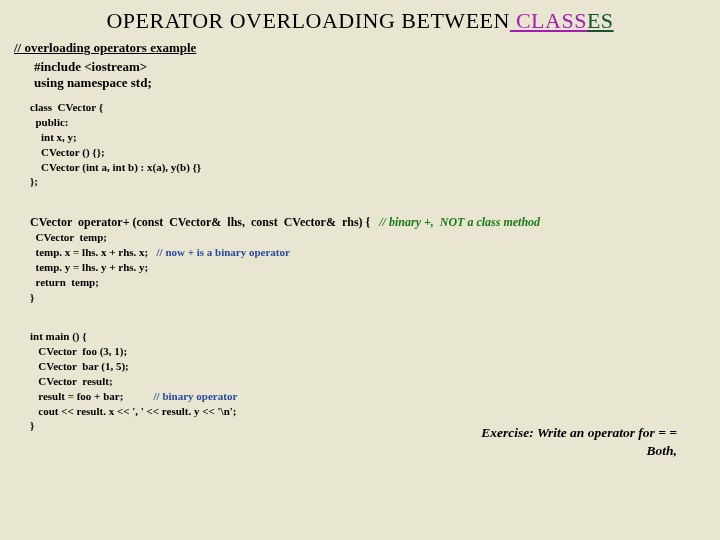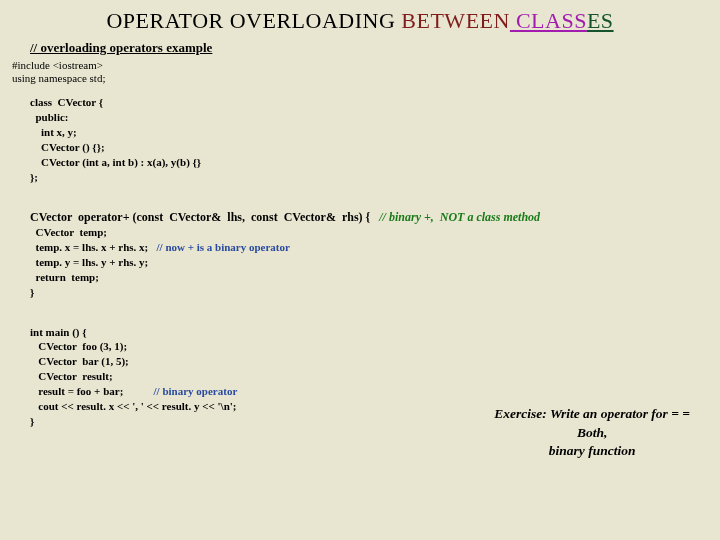--- a/index.html
+++ b/index.html
@@ -13,60 +13,60 @@
     overflow: hidden;
   }
   .title {
     text-align: center;
     font-size: 22px;
     padding-top: 8px;
     padding-bottom: 6px;
     letter-spacing: 0.5px;
   }
   .title .t1 { color: #000; }
-  .title .t2 { color: #7f1d1d; margin-top: 29px; }
+  .title .t2 { color: #000000; margin-top: 29px; }
   .title .t3 { color: #a21caf; text-decoration: underline; }
   .title .t4 { color: #14532d; text-decoration: underline; }
   .subhead {
     font-weight: bold;
     font-size: 13px;
     text-decoration: underline;
-    padding-left: 30px;
+    padding-left: 14px;
     color: #000;
   }
   .small {
-    font-size: 11px;
-    font-weight: normal;
-    padding-left: 12px;
+    font-size: 13px;
+    font-weight: bold;
+    padding-left: 34px;
     line-height: 1.2;
     color: #000;
     margin-top: 3px;
   }
   .code {
     font-size: 11px;
     font-weight: bold;
     padding-left: 30px;
     color: #000;
     margin-top: 10px;
     line-height: 1.35;
     white-space: pre;
   }
   .sig-line { font-size: 12px; }
   .comment-green { color: #1a7a1a; font-style: italic; font-weight: bold; }
   .comment-blue { color: #2a4aa0; font-weight: bold; text-align: right; }
   .exercise {
     position: absolute;
-    right: 30px;
+    right: 43px;
     bottom: 80px;
     font-style: italic;
     font-weight: bold;
     font-size: 13.5px;
     color: #000;
     line-height: 1.35;
-    text-align: center;
+    text-align: right;
   }
 </style>
 </head>
 <body>
 
 <div class="title">
   <span class="t1">OPERATOR OVERLOADING </span><span class="t2">BETWEEN</span><span class="t3"> CLASS</span><span class="t4">ES</span>
 </div>
 
 <div class="subhead">// overloading operators example</div>
@@ -98,14 +98,13 @@
 <span>   CVector  bar (1, 5);</span>
 <span>   CVector  result;</span>
 <span>   result = foo + bar;</span><span class="comment-blue">           // binary operator</span>
 <span>   cout &lt;&lt; result. x &lt;&lt; ', ' &lt;&lt; result. y &lt;&lt; '\n';</span>
 <span>}</span>
 </div>
 
 <div class="exercise">
   <div>Exercise: Write an operator for = =</div>
   <div>         Both,</div>
-  <div>             binary function</div>
 </div>
 
 </body></html>

